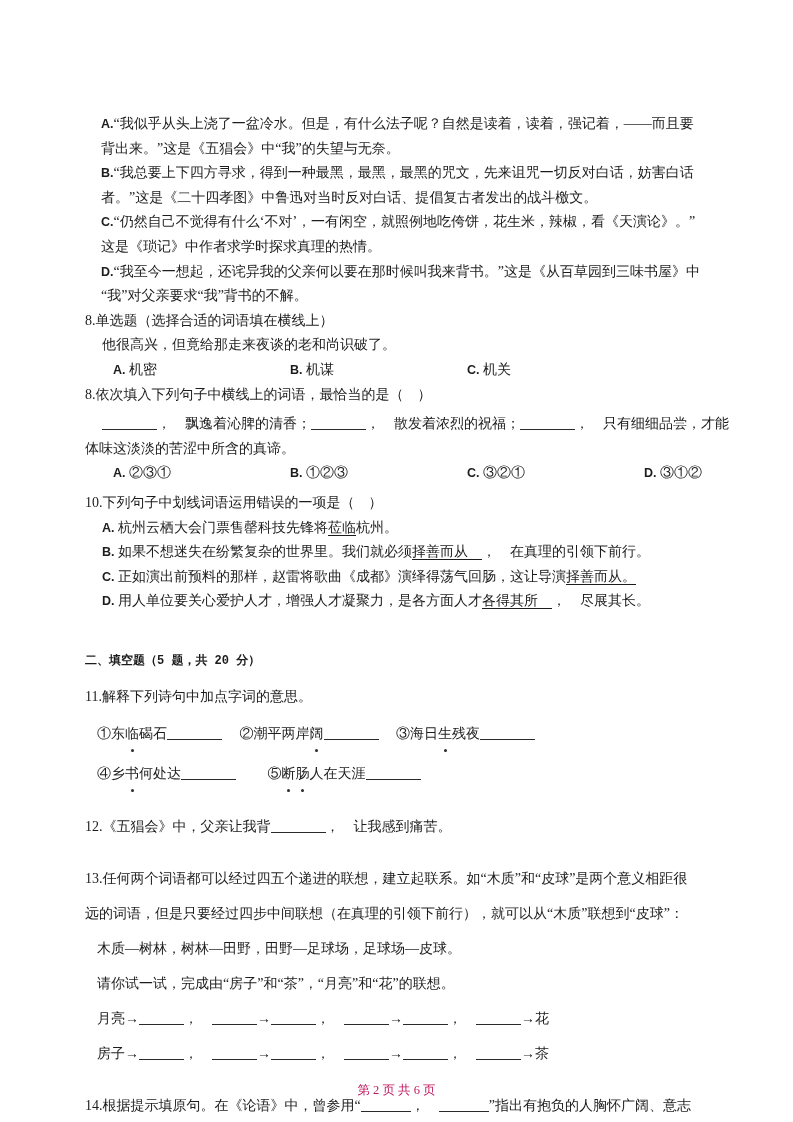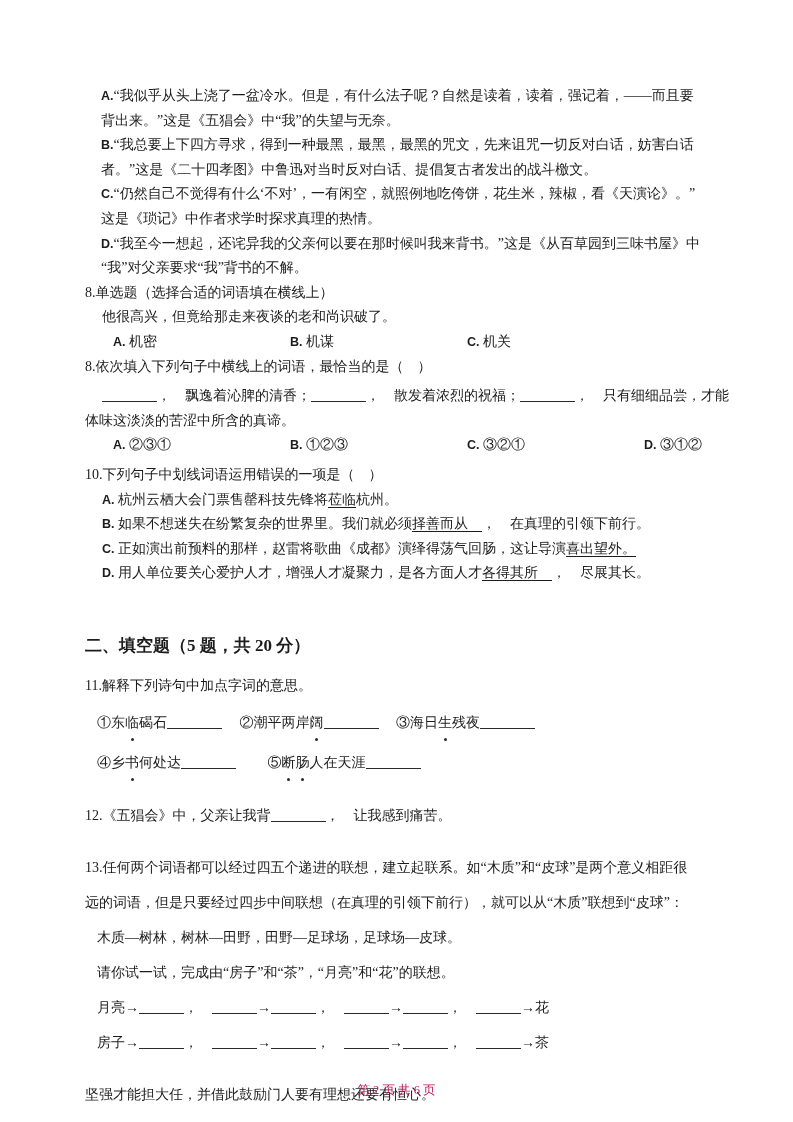--- a/index.html
+++ b/index.html
@@ -1,45 +1,45 @@
 <!DOCTYPE html>
 <html lang="zh"><head>
 <meta charset="utf-8">
 <style>
   html,body{margin:0;padding:0;background:#ffffff;}
   .page{
     position:relative;
     width:793px;height:1122px;
     background:#ffffff;
     box-sizing:border-box;
-    padding:84px 40px 0 85px;
+    padding:112px 40px 0 85px;
     color:#1c1c1c;
     font-family:"Liberation Serif","DejaVu Serif",serif;
     font-size:14px;
     overflow:hidden;
   }
   p{margin:0;}
   
   .s1 p{line-height:24.6px;}
   .opt-par{padding-left:16px;}
   .stem{padding-left:17px;}
   .qtitle{padding-left:0;}
   .mt5{margin-top:5px;}
   .optrow{display:flex;padding-left:28px;line-height:24.6px;}
   .optrow .opt{width:177px;flex:0 0 auto;}
   .optrow .opt:last-child{width:auto;}
   
   .optlabel{font-family:"Liberation Sans","DejaVu Sans",sans-serif;font-weight:bold;font-size:12.5px;}
   
   .sec-heading{
-    margin-top:47px;
+    margin-top:34px;
     font-weight:bold;
-    font-size:17px;
+    font-size:12px;
     line-height:26px;
-    font-family:Liberation Serif, serif;
+    font-family:Liberation Mono, monospace;
   }
   .s2 p{line-height:25px;margin-top:10px;}
   .q11-title{margin-top:5px;}
   .q11-items p{line-height:30px;padding-left:12px;}
   .q12{margin-top:25px;}
   .q13{margin-top:27px;}
   .q13 p.cont{padding-left:12px;}
   .q14{margin-top:27px;}
   
   .blank{
@@ -99,21 +99,21 @@
       <span class="opt"><span class="optlabel">B.</span> ①②③</span>
       <span class="opt"><span class="optlabel">C.</span> ③②①</span>
       <span class="opt"><span class="optlabel">D.</span> ③①②</span>
     </div>
   </section>
 
   <section class="s1">
     <p class="qtitle mt5">10.下列句子中划线词语运用错误的一项是（　）</p>
     <p class="stem"><span class="optlabel">A.</span> 杭州云栖大会门票售罄科技先锋将<span class="ul">莅临</span>杭州。</p>
     <p class="stem"><span class="optlabel">B.</span> 如果不想迷失在纷繁复杂的世界里。我们就必须<span class="ul">择善而从　</span>，　在真理的引领下前行。</p>
-    <p class="stem"><span class="optlabel">C.</span> 正如演出前预料的那样，赵雷将歌曲《成都》演绎得荡气回肠，这让导演<span class="ul">喜出望外。</span></p>
+    <p class="stem"><span class="optlabel">C.</span> 正如演出前预料的那样，赵雷将歌曲《成都》演绎得荡气回肠，这让导演<span class="ul">择善而从。</span></p>
     <p class="stem"><span class="optlabel">D.</span> 用人单位要关心爱护人才，增强人才凝聚力，是各方面人才<span class="ul">各得其所　</span>，　尽展其长。</p>
   </section>
 
   <h2 class="sec-heading">二、填空题（5 题，共 20 分）</h2>
 
   <section class="s2">
     <p class="q11-title">11.解释下列诗句中加点字词的意思。</p>
     <div class="q11-items">
       <p>①东<span class="dotted">临</span>碣石<span class="blank" style="width:55px"></span>　 ②潮平两岸<span class="dotted">阔</span><span class="blank" style="width:55px"></span>　 ③海日<span class="dotted">生</span>残夜<span class="blank" style="width:55px"></span></p>
       <p>④乡<span class="dotted">书</span>何处达<span class="blank" style="width:55px"></span>　　 ⑤<span class="dotted">断</span><span class="dotted">肠</span>人在天涯<span class="blank" style="width:55px"></span></p>
@@ -127,18 +127,19 @@
   <section class="s2 q13">
     <p>13.任何两个词语都可以经过四五个递进的联想，建立起联系。如“木质”和“皮球”是两个意义相距很</p>
     <p>远的词语，但是只要经过四步中间联想（在真理的引领下前行），就可以从“木质”联想到“皮球”：</p>
     <p class="cont">木质—树林，树林—田野，田野—足球场，足球场—皮球。</p>
     <p class="cont">请你试一试，完成由“房子”和“茶”，“月亮”和“花”的联想。</p>
     <p class="cont">月亮→<span class="blank" style="width:45px"></span>，　<span class="blank" style="width:45px"></span>→<span class="blank" style="width:45px"></span>，　<span class="blank" style="width:45px"></span>→<span class="blank" style="width:45px"></span>，　<span class="blank" style="width:45px"></span>→花</p>
     <p class="cont">房子→<span class="blank" style="width:45px"></span>，　<span class="blank" style="width:45px"></span>→<span class="blank" style="width:45px"></span>，　<span class="blank" style="width:45px"></span>→<span class="blank" style="width:45px"></span>，　<span class="blank" style="width:45px"></span>→茶</p>
   </section>
 
   <section class="s2 q14">
+    <p>14.根据提示填原句。在《论语》中，曾参用“<span class="blank" style="width:50px"></span>，　<span class="blank" style="width:50px"></span>”指出有抱负的人胸怀广阔、意志</p>
     <p>坚强才能担大任，并借此鼓励门人要有理想还要有恒心。</p>
   </section>
 
   <div class="footer">第 2 页 共 6 页</div>
 
 </div>
 
 </body></html>

